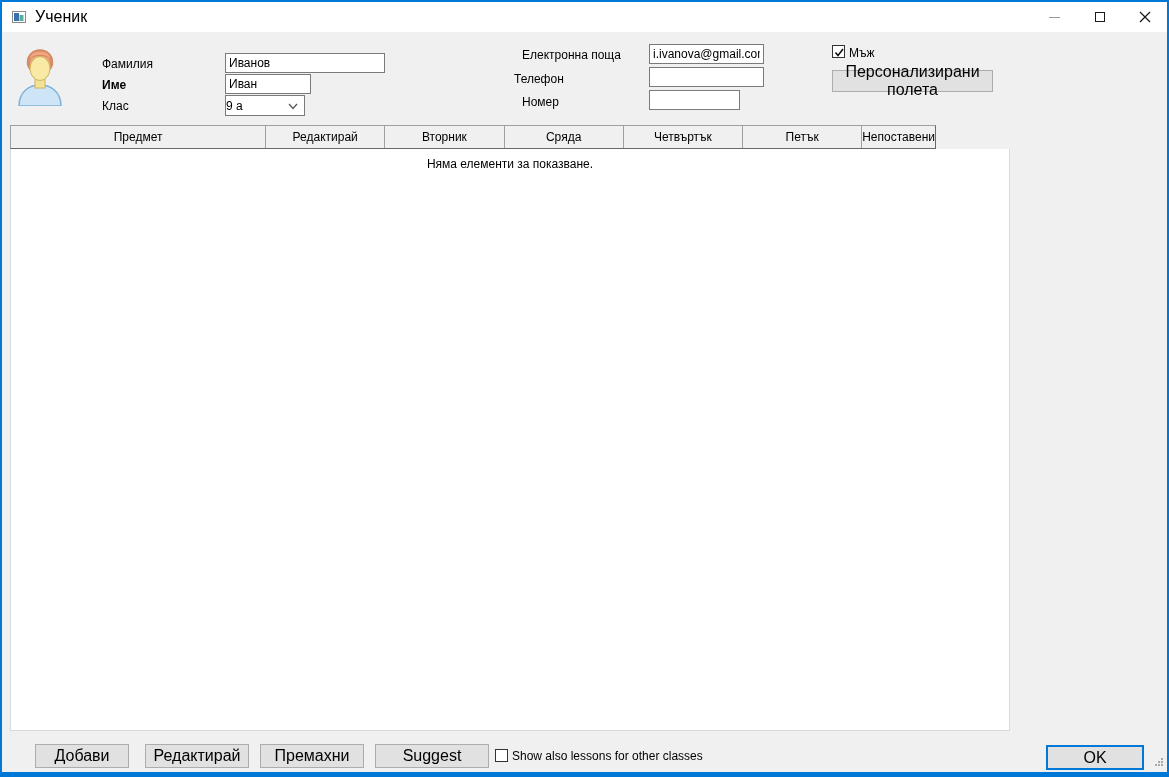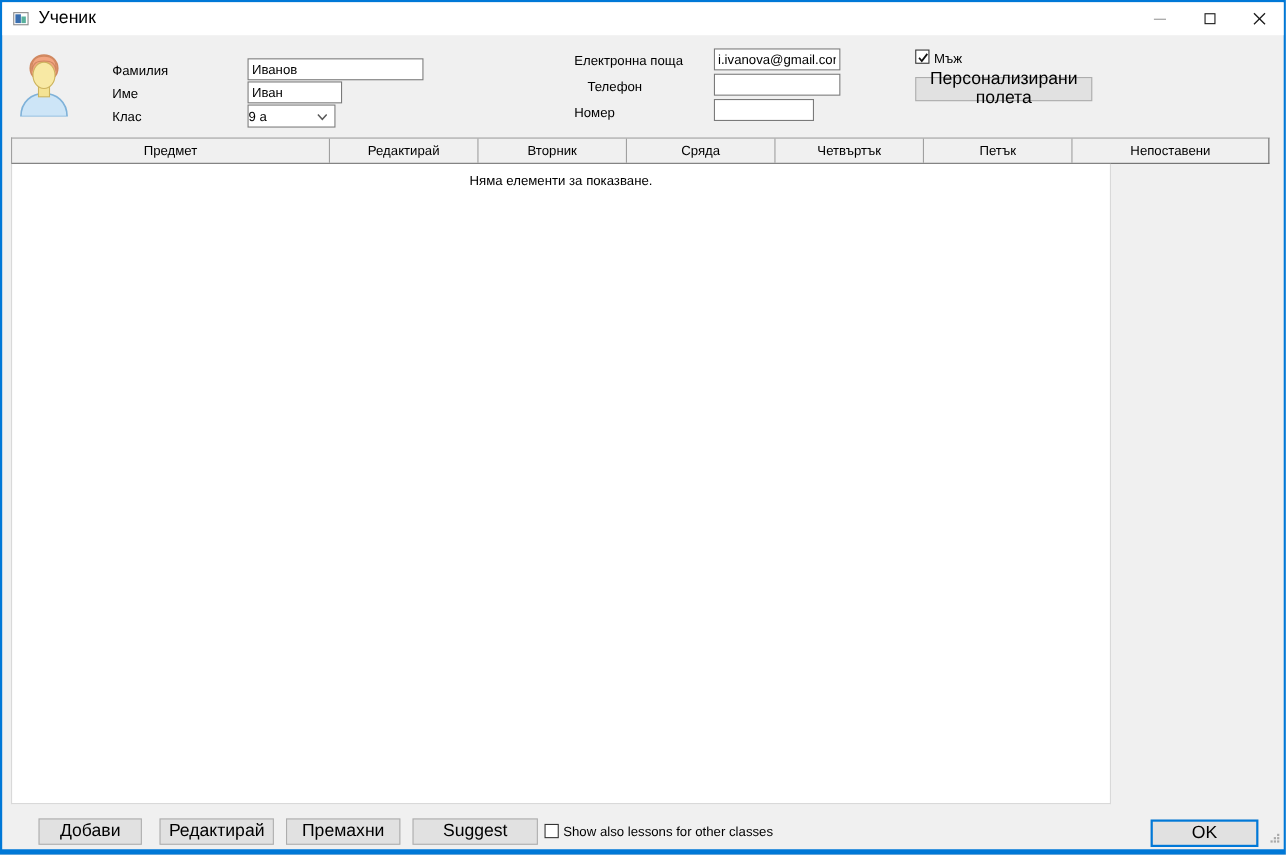--- a/index.html
+++ b/index.html
@@ -58,21 +58,21 @@
     border:1px solid var(--button_border);
     display:flex; align-items:center; justify-content:center;
     font-family:"Liberation Sans", sans-serif; font-size:16px;
     padding:0; color:var(--text);
   }
   .btn-small { height:22px; }
   .btn-ok { border:2px solid var(--accent); }
 
   
   .thead {
-    position:absolute; left:8px; top:123px; width:1144px; height:24px;
+    position:absolute; left:8px; top:123px; width:926px; height:24px;
     display:flex;
     background:var(--header_bg);
     border:1px solid var(--header_border);
     border-bottom:1px solid var(--header_border_dark);
     border-right-color:var(--header_border_dark);
   }
   .th {
     display:flex; align-items:center; justify-content:center;
     border-right:1px solid var(--header_border);
     height:100%;
@@ -130,35 +130,35 @@
       <rect x="19" y="28" width="10" height="12" fill="#f4e394" stroke="#cdb45e" stroke-width="1"></rect>
       <ellipse cx="24" cy="14" rx="12.5" ry="12" fill="#f2a580" stroke="#d08860" stroke-width="1.5"></ellipse>
       <ellipse cx="24" cy="20.5" rx="10" ry="12" fill="#f8e9a4" stroke="#cdb45e" stroke-width="1"></ellipse>
       <path d="M13,17 C12,6 17,3 24,3 C31,3 36,6 35,17 C34,9 31,7.5 24,7.5 C17,7.5 14,9 13,17 Z" fill="#f2a580" stroke="#d08860" stroke-width="1"></path>
     </svg>
   </div>
 
   <span class="fld-label" style="left:100px; top:55px;">Фамилия</span>
   <input class="tb" style="left: 223px; top: 51px; width: 160px;" value="Иванов">
 
-  <span class="fld-label" style="left:100px; top:76px;">Име</span>
+  <span class="fld-label" style="left:100px; top:76px;font-weight:bold;">Име</span>
   <input class="tb" style="left: 223px; top: 72px; width: 86px;" value="Иван">
 
   <span class="fld-label" style="left:100px; top:97px;">Клас</span>
   <div class="combo" style="left:223px; top:93px; width:80px;">
     <span>9 а</span>
     <svg class="chev" width="10" height="7" viewBox="0 0 10 7">
       <polyline points="1,1 5,5.5 9,1" fill="none" stroke="#5a5a5a" stroke-width="1.3"></polyline>
     </svg>
   </div>
 
   <span class="fld-label" style="left:520px; top:46px;">Електронна поща</span>
   <input class="tb" style="left: 647px; top: 42px; width: 115px;" value="i.ivanova@gmail.com">
 
-  <span class="fld-label" style="left:532px; top:70px;">Телефон</span>
+  <span class="fld-label" style="left:512px; top:70px;">Телефон</span>
   <input class="tb" style="left: 647px; top: 65px; width: 115px;" value="">
 
   <span class="fld-label" style="left:520px; top:93px;">Номер</span>
   <input class="tb" style="left: 647px; top: 88px; width: 91px;" value="">
 
   <div class="cb checked" style="left:830px; top:43px;">
     <svg width="13" height="13" viewBox="0 0 13 13">
       <polyline points="2.5,6.5 5,9.5 10,3" fill="none" stroke="#111" stroke-width="1.6"></polyline>
     </svg>
   </div>

